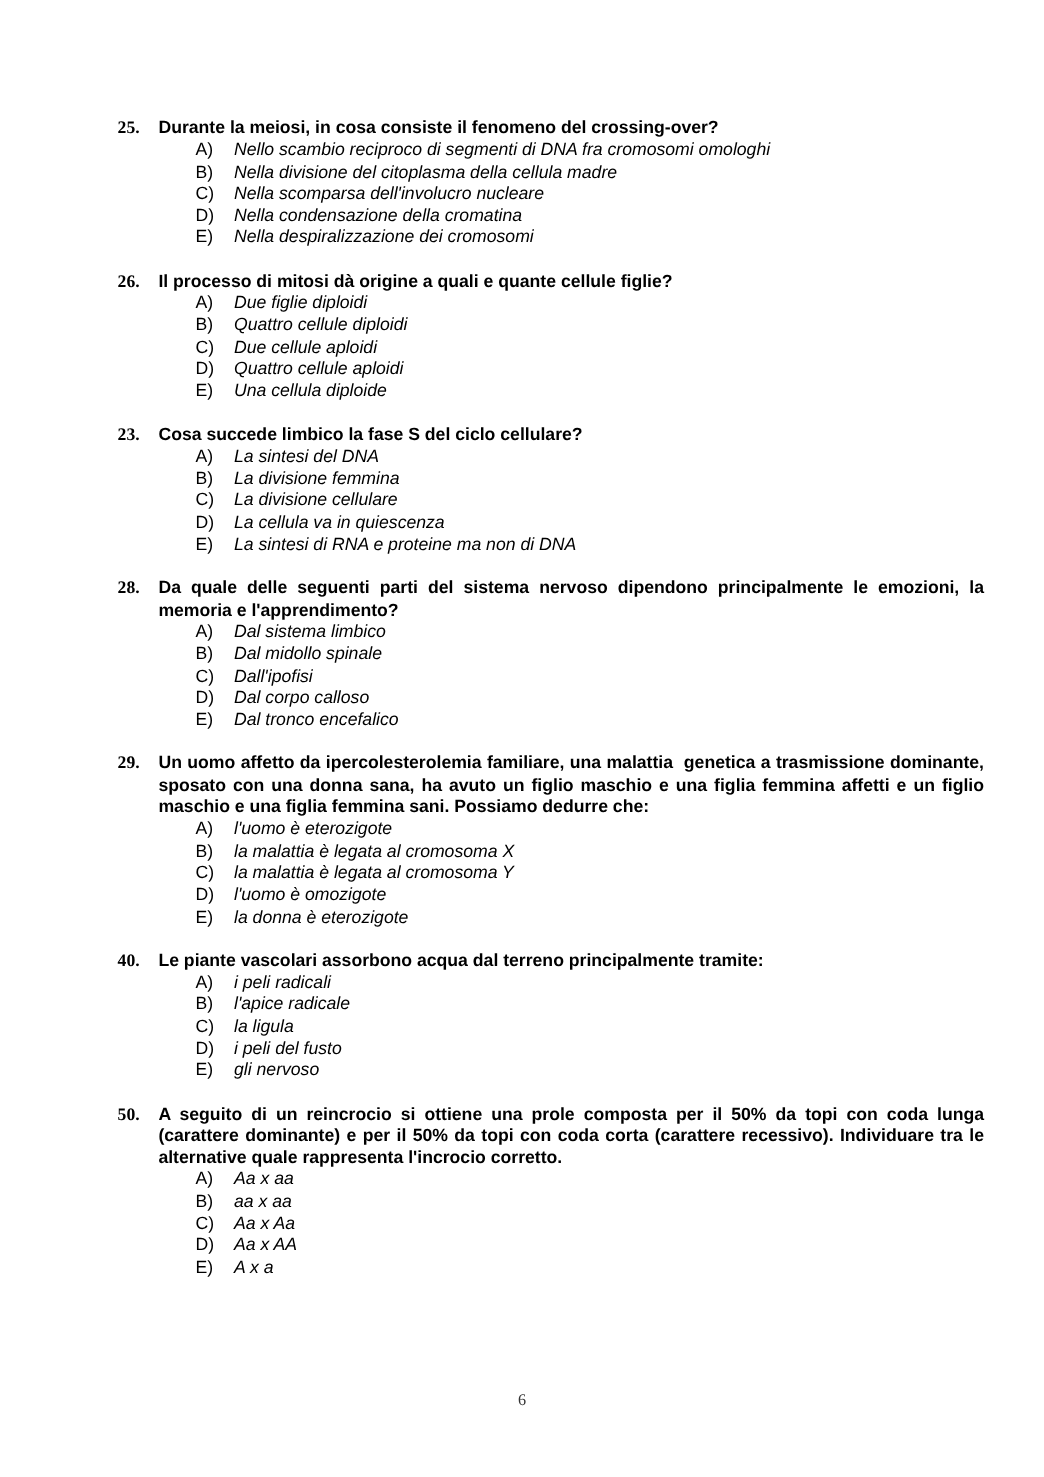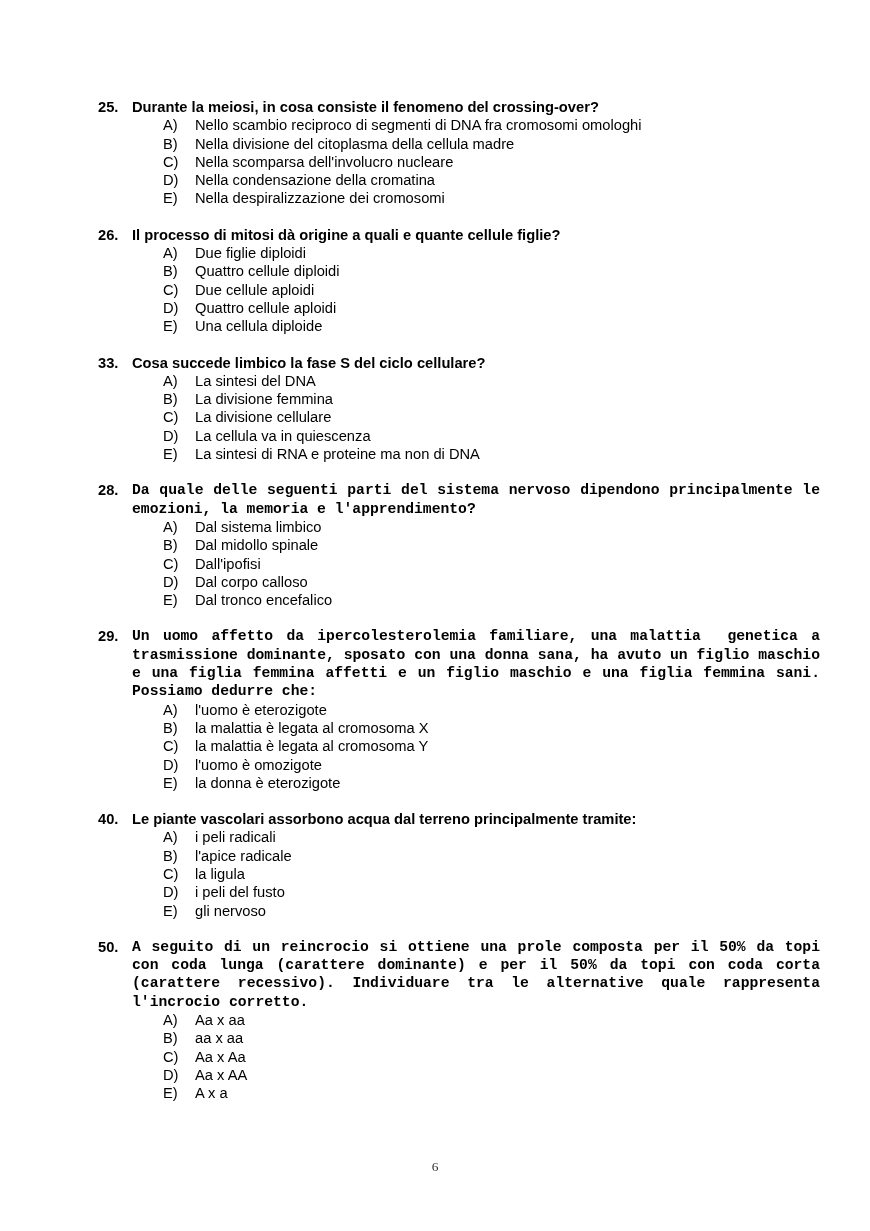--- a/index.html
+++ b/index.html
@@ -36,31 +36,31 @@
     font-weight: bold;
     font-size: 14.7px;
     line-height: 18.3px;
     width: 722px;
   }
   .stem-number {
     flex: 0 0 auto;
     width: 34px;
     text-align: left;
     white-space: nowrap;
+    font-family: Liberation Serif, serif;
   }
   .stem-text {
     flex: 1 1 auto;
     text-align: justify;
     text-justify: inter-word;
     white-space: pre-wrap;
   }
   
   .stem-text.justify-all {
     text-align-last: left;
-    font-family: Liberation Mono, monospace;
   }
 
   .options {
     margin-top: 0;
     padding-left: 65px;
   }
   .option {
     display: flex;
     align-items: flex-start;
     font-size: 14.7px;
@@ -68,20 +68,21 @@
     font-weight: normal;
   }
   .option-letter {
     flex: 0 0 auto;
     width: 32px;
     white-space: nowrap;
   }
   .option-text {
     flex: 1 1 auto;
     white-space: pre-wrap;
+    font-style: italic;
   }
 
   .page-number {
     position: absolute;
     left: 0;
     top: 1159px;
     width: 870px;
     text-align: center;
     font-family: "Liberation Serif", serif;
     font-size: 13.5px;
@@ -144,21 +145,21 @@
             <span class="option-text">Quattro cellule aploidi</span>
           </div>
           <div class="option">
             <span class="option-letter">E)</span>
             <span class="option-text">Una cellula diploide</span>
           </div>
         </div>
       </div>
       <div class="question-block">
         <div class="stem">
-          <span class="stem-number">33.</span>
+          <span class="stem-number">23.</span>
           <span class="stem-text">Cosa succede limbico la fase S del ciclo cellulare?</span>
         </div>
         <div class="options">
           <div class="option">
             <span class="option-letter">A)</span>
             <span class="option-text">La sintesi del DNA</span>
           </div>
           <div class="option">
             <span class="option-letter">B)</span>
             <span class="option-text">La divisione femmina</span>

